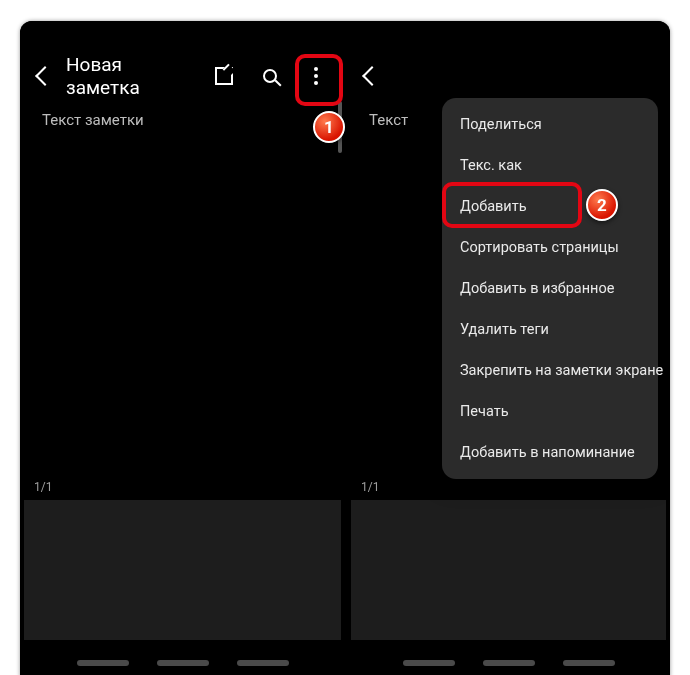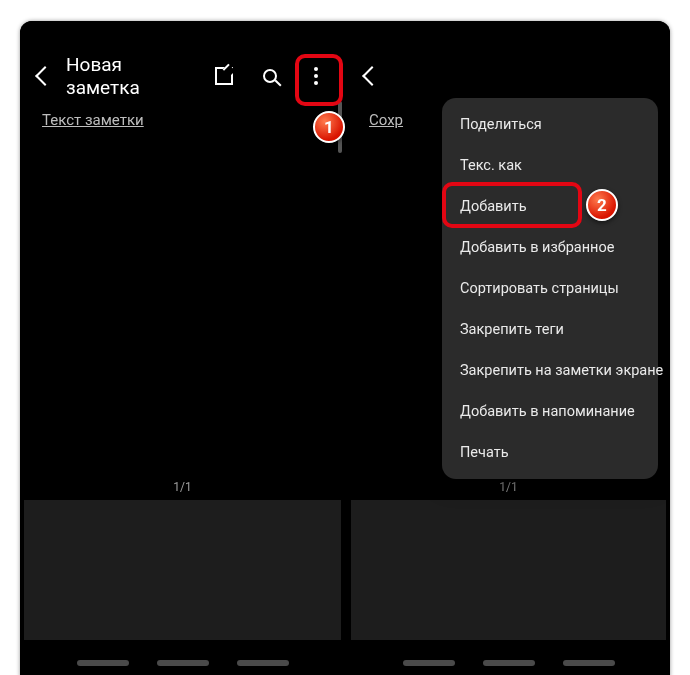--- a/index.html
+++ b/index.html
@@ -71,31 +71,30 @@
     right: -4px; bottom: -6px; transform: rotate(-45deg);
   }
   .more-icon { display: flex; flex-direction: column; gap: 3px; }
   .more-icon span { width: 4px; height: 4px; background: #fff; border-radius: 50%; display: block; }
   .note-body {
     padding: 10px 22px;
     color: #bdbdbd;
     font-size: 15px;
     flex: 1;
     position: relative;
-    text-decoration: underline;
   }
   .scroll-ind {
     position: absolute;
     right: 3px; top: 0;
     width: 4px; height: 52px;
     background: #555;
     border-radius: 2px;
   }
   .pager {
-    text-align: center;
+    text-align: left;
     color: #9e9e9e;
     font-size: 12px;
     padding: 4px 14px 6px;
   }
   .thumb-row {
     height: 140px;
     background: #1d1d1d;
     margin: 0 4px;
   }
   .navbar {
@@ -185,40 +184,40 @@
     </div>
   </div>
 
   <div class="phone">
     <div class="statusbar"></div>
     <div class="toolbar">
       <div class="back"></div>
       <div class="title"></div>
     </div>
     <div class="note-body">
-      <span>Сохр</span>
+      <span>Текст</span>
     </div>
     <div class="pager">1/1</div>
     <div class="thumb-row"></div>
     <div class="navbar">
       <div class="navpill"></div>
       <div class="navpill"></div>
       <div class="navpill"></div>
     </div>
 
     <div class="menu">
       <div class="menu-item">Поделиться</div>
       <div class="menu-item">Текс. как</div>
       <div class="menu-item">Добавить</div>
+      <div class="menu-item">Сортировать страницы</div>
       <div class="menu-item">Добавить в избранное</div>
-      <div class="menu-item">Сортировать страницы</div>
-      <div class="menu-item">Закрепить теги</div>
+      <div class="menu-item">Удалить теги</div>
       <div class="menu-item">Закрепить на заметки экране</div>
+      <div class="menu-item">Печать</div>
       <div class="menu-item">Добавить в напоминание</div>
-      <div class="menu-item">Печать</div>
     </div>
   </div>
 
   <div class="annot-box" style="left:275px; top:33px; width:48px; height:52px;"></div>
   <div class="badge" style="left:293px; top:90px;">1</div>
 
   <div class="annot-box" style="left:422px; top:161px; width:140px; height:46px;"></div>
   <div class="badge" style="left:566px; top:168px;">2</div>
 
 </div>

